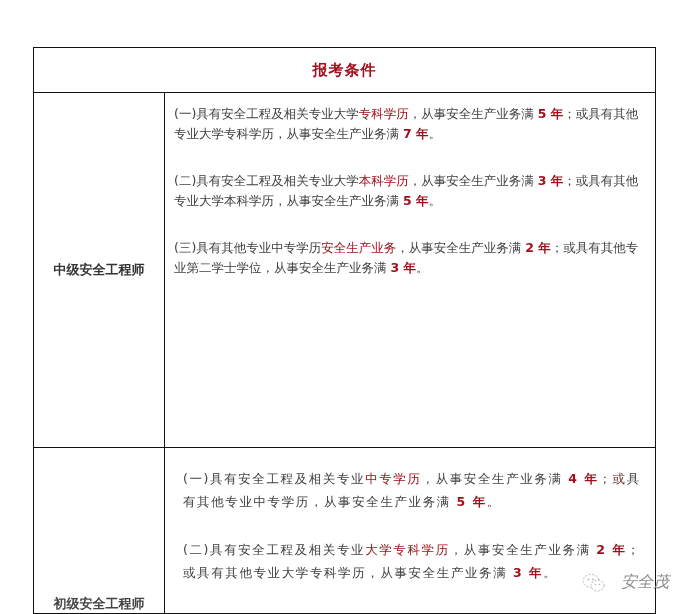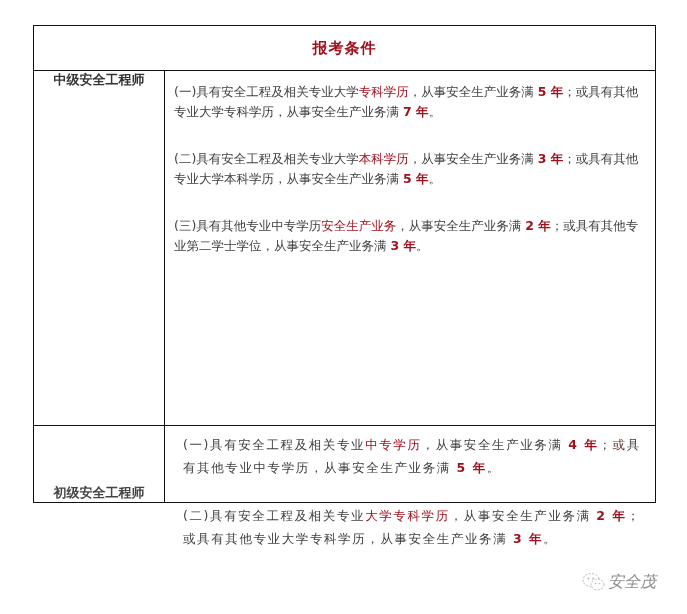--- a/index.html
+++ b/index.html
@@ -11,23 +11,23 @@
       width: 687px;
       height: 614px;
       position: relative;
       overflow: hidden;
       font-family: "DejaVu Sans", "Liberation Sans", sans-serif;
       color: #3e3e3e;
     }
     .table {
       position: absolute;
       left: 33px;
-      top: 25px;
+      top: 47px;
       width: 623px;
-      height: 478px;
+      height: 567px;
       border: 1.5px solid #111;
       box-sizing: border-box;
     }
     .header {
       position: absolute;
       left: 0;
       top: 0;
       right: 0;
       height: 45px;
       border-bottom: 1.5px solid #111;
@@ -58,21 +58,21 @@
       bottom: 0;
     }
     .label-cell {
       position: absolute;
       left: 0;
       top: 0;
       bottom: 0;
       width: 131px;
       border-right: 1.5px solid #111;
       display: flex;
-      align-items: flex-start;
+      align-items: center;
       justify-content: center;
       box-sizing: border-box;
     }
     .label {
       font-size: 13px;
       font-weight: bold;
       color: #333;
     }
     .row-junior .label-cell { align-items: flex-end; }
     .row-junior .label { margin-top: 75px; color: #444; }
@@ -92,39 +92,39 @@
     .mid-content p {
       margin: 8px 0 27px 0;
     }
     .junior-content {
       padding: 7px 10px 0 18px;
       font-size: 12.5px;
       line-height: 23px;
       letter-spacing: 1.6px;
     }
     .junior-content p {
-      margin: 0 0 25px 0;
+      margin: 12px 0 25px 0;
     }
     .hl {
       color: #a0111e;
     }
     .num {
       color: #a0111e;
       font-weight: bold;
     }
     .soft-red {
       color: #6a2a2a;
     }
     .watermark {
       position: absolute;
       left: 582px;
       top: 572px;
       display: flex;
-      align-items: flex-start;
-      gap: 2px;
+      align-items: flex-end;
+      gap: 15px;
       color: #9a9a9a;
     }
     .watermark-icon {
       width: 24px;
       height: 20px;
     }
     .watermark-text {
       font-size: 16px;
       font-style: italic;
       color: #8e8e8e;

